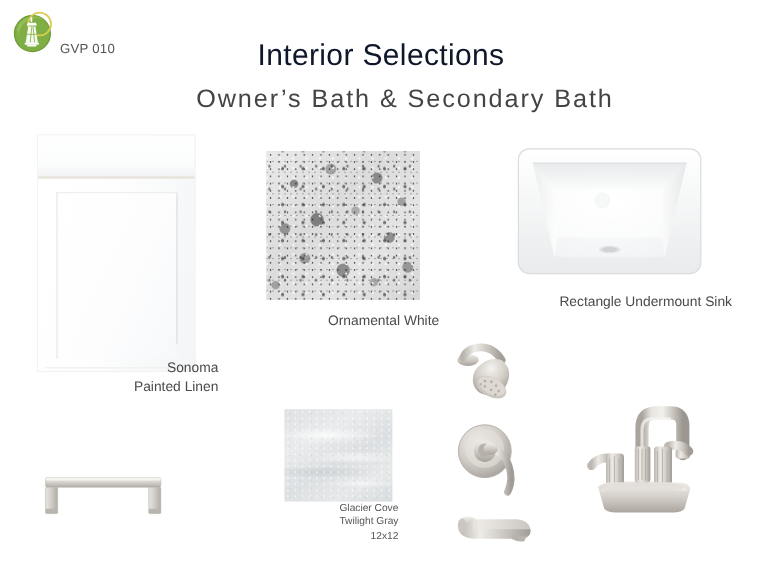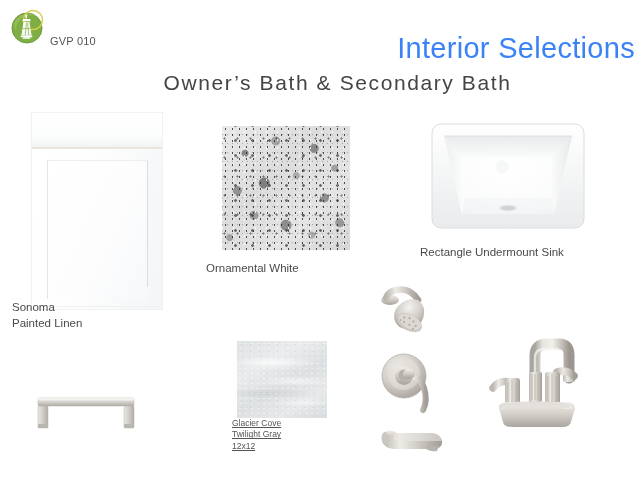--- a/index.html
+++ b/index.html
@@ -39,58 +39,57 @@
     color: #555555;
     letter-spacing: 0.2px;
     white-space: nowrap;
   }
 
   .title {
     position: absolute;
     left: 0;
     right: 0;
     top: 33px;
-    text-align: right;
-    font-size: 29px;
+    text-align: center;
+    font-size: 25px;
     font-weight: 400;
-    color: #3b82f6;
+    color: #0f172a;
     letter-spacing: 0.3px;
     line-height: 1.05;
   }
   .subtitle {
     position: absolute;
     left: 0;
     right: 0;
     top: 72px;
     text-align: center;
     font-size: 21px;
     font-weight: 400;
     color: #444444;
     letter-spacing: 1.6px;
     line-height: 1.05;
     padding-left: 40px;
   }
 
   
   .caption {
     position: absolute;
-    text-align: left;
+    text-align: right;
     font-size: 11.5px;
     color: #4a4a4a;
     line-height: 1.35;
     white-space: pre-line;
   }
   .caption.small {
     font-size: 9.5px;
     color: #555555;
   }
   .caption.tiny {
     font-size: 8.5px;
     color: #555555;
-    text-decoration: underline;
   }
 
   
   .cabinet {
     position: absolute;
     left: 32px;
     top: 113px;
     width: 130px;
     height: 196px;
     background: linear-gradient(105deg,#ffffff 0%,#fdfdfd 45%,#f4f6f7 100%);

